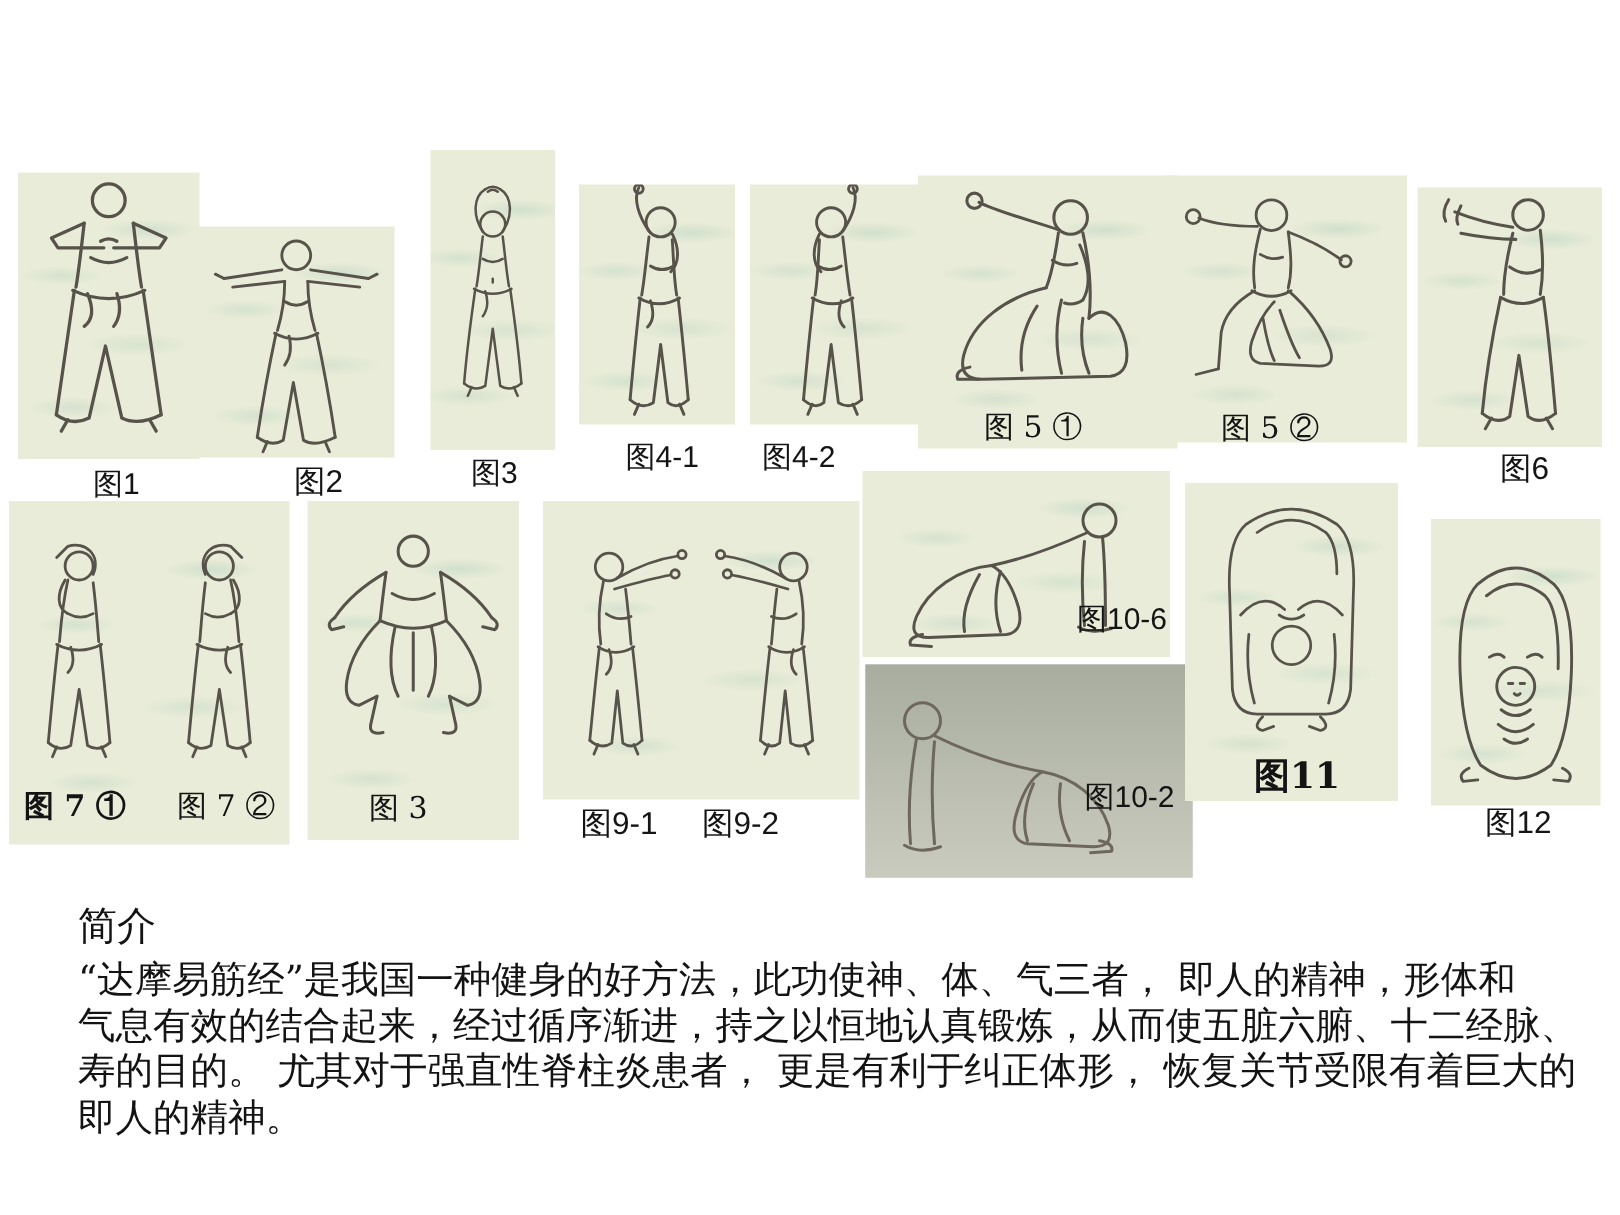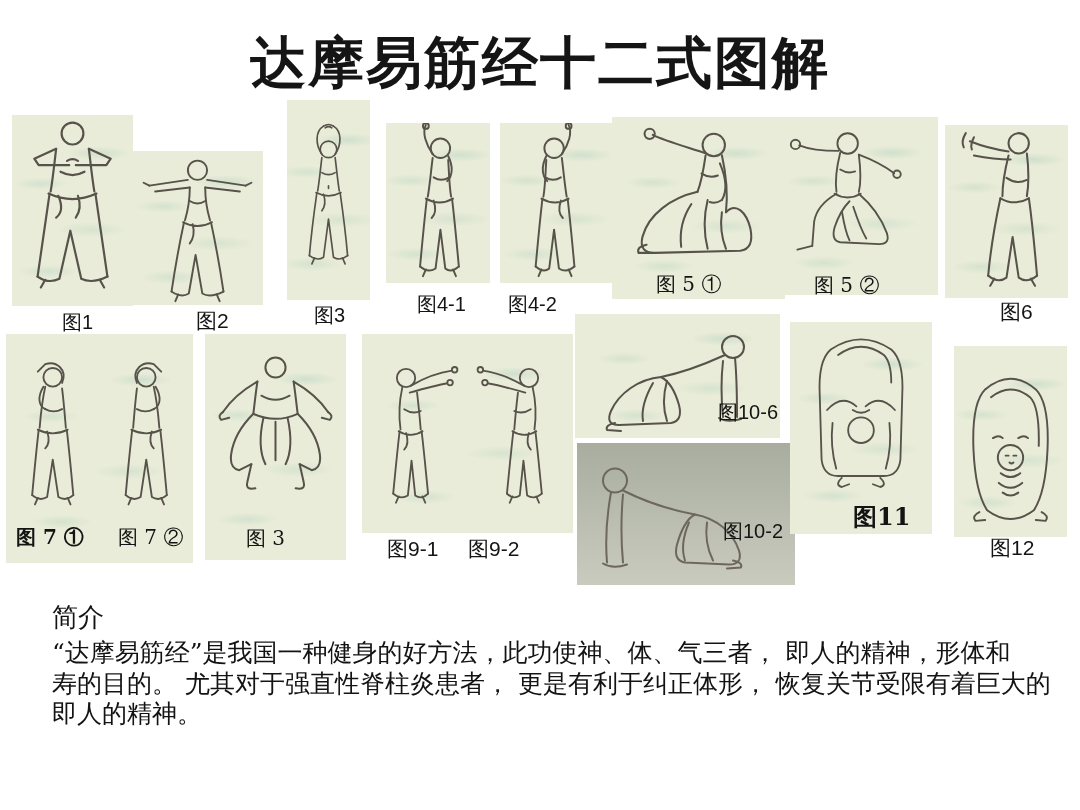--- a/index.html
+++ b/index.html
@@ -205,21 +205,20 @@
         <path d="M38,42 Q58,26 78,42 Q88,52 87,92"></path>
         <path d="M40,84 q6,-4 10,0 M66,84 q6,-4 10,0"></path>
         <circle cx="58" cy="104" r="13"></circle>
         <path d="M53,102 l3,0 M61,102 l3,0 M57,109 q2,2 4,0"></path>
         <path d="M48,120 q10,8 20,0 M46,130 q12,10 24,0 M50,140 q8,6 16,0"></path>
         <path d="M26,160 q-8,4 -4,9 l10,-1 M90,160 q8,4 4,9 l-10,-1"></path>
       </g>
     </defs>
   </svg>
 
-  <div class="title">达摩易筋经十二式图解</div>
 
   <div class="panel" style="left:12px; top:115px; width:121px; height:191px;">
     <svg viewBox="0 0 110 175">
         <use href="#pose1"></use>
       </svg>
   </div>
   <div class="panel" style="left:132px; top:151px; width:131px; height:154px;">
     <svg viewBox="0 0 120 160">
         <use href="#pose2"></use>
       </svg>
@@ -307,23 +306,24 @@
   <div class="fig-label fig-label--serif" style="left:656px; top:271px;">图 5 ①</div>
   <div class="fig-label fig-label--serif" style="left:814px; top:272px;">图 5 ②</div>
   <div class="fig-label fig-label--md" style="left:1000px; top:298px;">图6</div>
   <div class="fig-label fig-label--serif" style="left:16px;  top:524px;font-weight:bold;">图 7 ①</div>
   <div class="fig-label fig-label--serif" style="left:118px; top:524px;">图 7 ②</div>
   <div class="fig-label fig-label--serif" style="left:246px; top:525px;">图 3</div>
   <div class="fig-label fig-label--md" style="left:387px; top:535px;">图9-1</div>
   <div class="fig-label fig-label--md" style="left:468px; top:535px;">图9-2</div>
   <div class="fig-label" style="left:718px; top:399px;">图10-6</div>
   <div class="fig-label" style="left:723px; top:473px;margin-top:45px;">图10-2</div>
-  <div class="fig-label fig-label--serif fig-label--big" style="left:836px; top:501px;margin-left:17px;">图11</div>
+  <div class="fig-label fig-label--serif fig-label--big" style="left:836px; top:501px;">图11</div>
   <div class="fig-label fig-label--md" style="left:990px; top:534px;">图12</div>
 
   <div class="intro">
     <div class="intro-heading">简介</div>
     <div class="intro-line">“达摩易筋经”是我国一种健身的好方法，此功使神、体、气三者， 即人的精神，形体和</div>
+    <div class="intro-line">气息有效的结合起来，经过循序渐进，持之以恒地认真锻炼，从而使五脏六腑、十二经脉、</div>
     <div class="intro-line">寿的目的。 尤其对于强直性脊柱炎患者， 更是有利于纠正体形， 恢复关节受限有着巨大的</div>
     <div class="intro-line">即人的精神。</div>
   </div>
 
 </div>
 
 </body></html>

